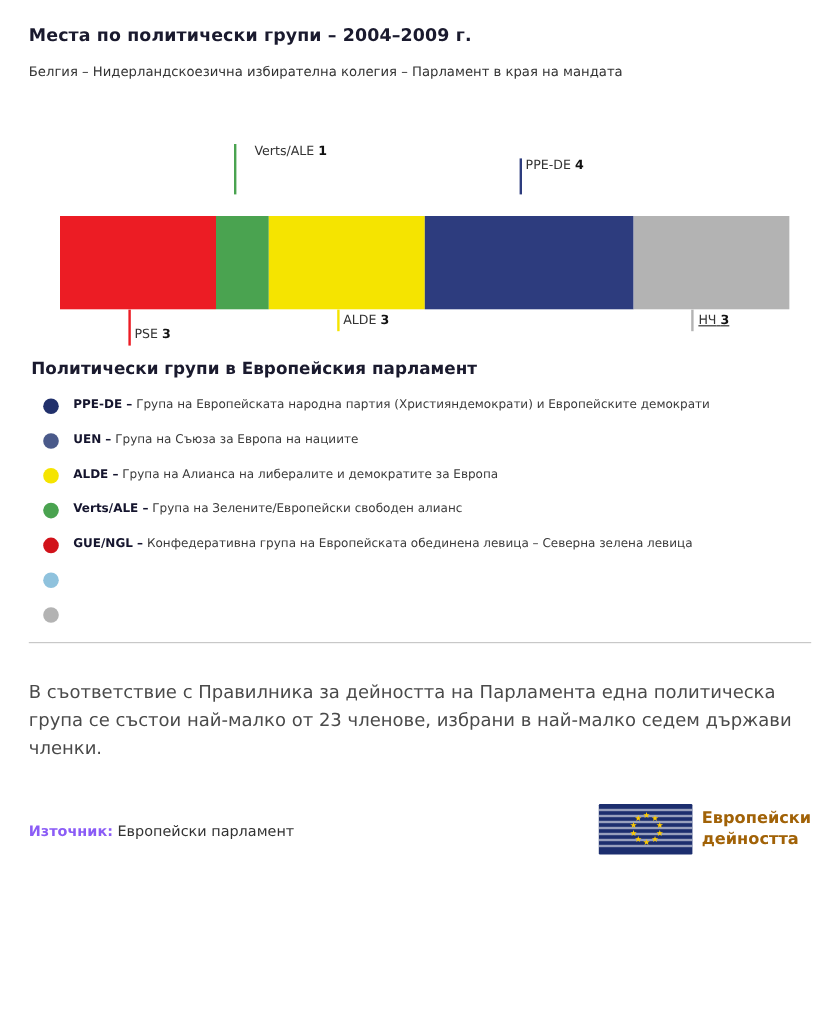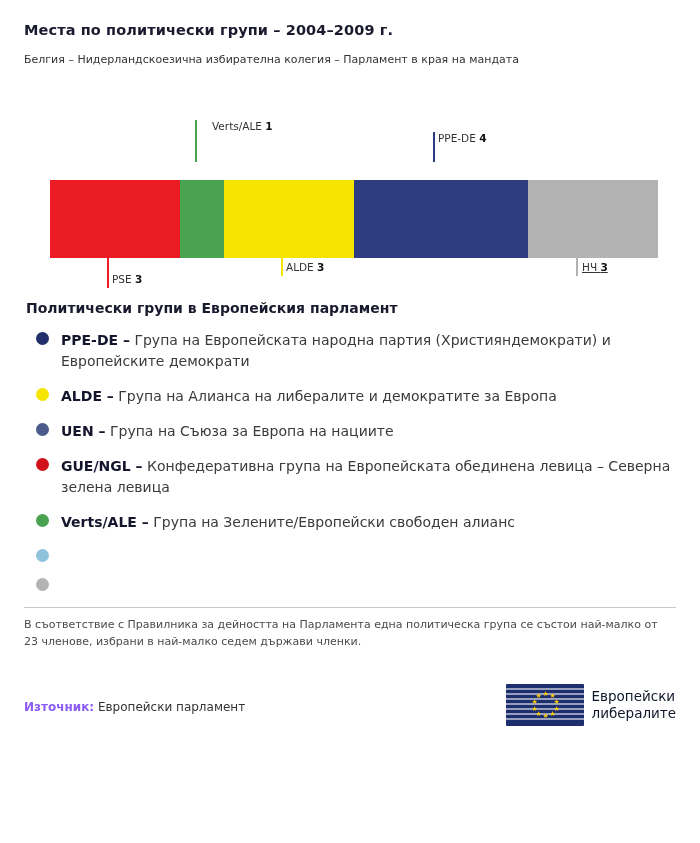--- a/index.html
+++ b/index.html
@@ -115,41 +115,41 @@
   .dot {
     width: 13px;
     height: 13px;
     border-radius: 50%;
     flex: 0 0 13px;
     margin-top: 2px;
     margin-right: 12px;
     margin-left: 8px;
   }
   .legend-text {
-    font-size: 14px;
+    font-size: 10px;
     line-height: 1.5;
     color: #3a3a3a;
     max-width: 610px;
   }
   .legend-text .abbr {
     font-weight: bold;
     color: #15152e;
   }
 
   
   .rule {
     height: 1px;
     background: #c8c8c8;
     margin-top: 16px;
   }
   .note {
-    font-size: 11px;
+    font-size: 15px;
     color: #4a4a4a;
     line-height: 1.55;
-    margin-top: 8px;
+    margin-top: 30px;
     max-width: 640px;
   }
   .source-row {
     position: relative;
     margin-top: 34px;
     height: 46px;
   }
   .source {
     font-size: 12px;
     color: #333;
@@ -193,22 +193,22 @@
   }
   .ep-stars span {
     position: absolute;
     color: #ffcc00;
     font-size: 7px;
     line-height: 7px;
   }
   .ep-name {
     margin-left: 8px;
     font-size: 13.5px;
-    font-weight: normal;
-    color: #0f172a;
+    font-weight: bold;
+    color: #a16207;
     line-height: 1.25;
   }
 </style>
 </head>
 <body>
 
 <div class="page">
 
   <div class="title">Места по политически групи – 2004–2009 г.</div>
   <div class="subtitle">Белгия – Нидерландскоезична избирателна колегия – Парламент в края на мандата</div>
@@ -262,48 +262,48 @@
     <div class="legend-item">
       <span class="dot" style="background:#21306b;"></span>
       <span class="legend-text">
         <span class="abbr">PPE-DE –</span>
         <span>Група на Европейската народна партия (Християндемократи) и Европейските демократи</span>
       </span>
     </div>
 
 
     <div class="legend-item">
+      <span class="dot" style="background:#4a5a8a;"></span>
+      <span class="legend-text">
+        <span class="abbr">UEN –</span>
+        <span>Група на Съюза за Европа на нациите</span>
+      </span>
+    </div>
+
+    <div class="legend-item">
       <span class="dot" style="background:#f5e400;"></span>
       <span class="legend-text">
         <span class="abbr">ALDE –</span>
         <span>Група на Алианса на либералите и демократите за Европа</span>
       </span>
     </div>
 
     <div class="legend-item">
-      <span class="dot" style="background:#4a5a8a;"></span>
-      <span class="legend-text">
-        <span class="abbr">UEN –</span>
-        <span>Група на Съюза за Европа на нациите</span>
+      <span class="dot" style="background:#4aa350;"></span>
+      <span class="legend-text">
+        <span class="abbr">Verts/ALE –</span>
+        <span>Група на Зелените/Европейски свободен алианс</span>
       </span>
     </div>
 
     <div class="legend-item">
       <span class="dot" style="background:#d1121a;"></span>
       <span class="legend-text">
         <span class="abbr">GUE/NGL –</span>
         <span>Конфедеративна група на Европейската обединена левица – Северна зелена левица</span>
-      </span>
-    </div>
-
-    <div class="legend-item">
-      <span class="dot" style="background:#4aa350;"></span>
-      <span class="legend-text">
-        <span class="abbr">Verts/ALE –</span>
-        <span>Група на Зелените/Европейски свободен алианс</span>
       </span>
     </div>
 
     <div class="legend-item">
       <span class="dot" style="background:#8fc2dd;"></span>
     </div>
 
     <div class="legend-item">
       <span class="dot" style="background:#b3b3b3;"></span>
     </div>
@@ -337,18 +337,18 @@
           <span style="left:18px; top:20px;">★</span>
           <span style="left:11px; top:22px;">★</span>
           <span style="left:4px; top:20px;">★</span>
           <span style="left:0px; top:15px;">★</span>
           <span style="left:0px; top:8px;">★</span>
           <span style="left:4px; top:2px;">★</span>
         </div>
       </div>
       <div class="ep-name">
         <div>Европейски</div>
-        <div>либералите</div>
+        <div>дейността</div>
       </div>
     </div>
   </div>
 
 </div>
 
 </body></html>

